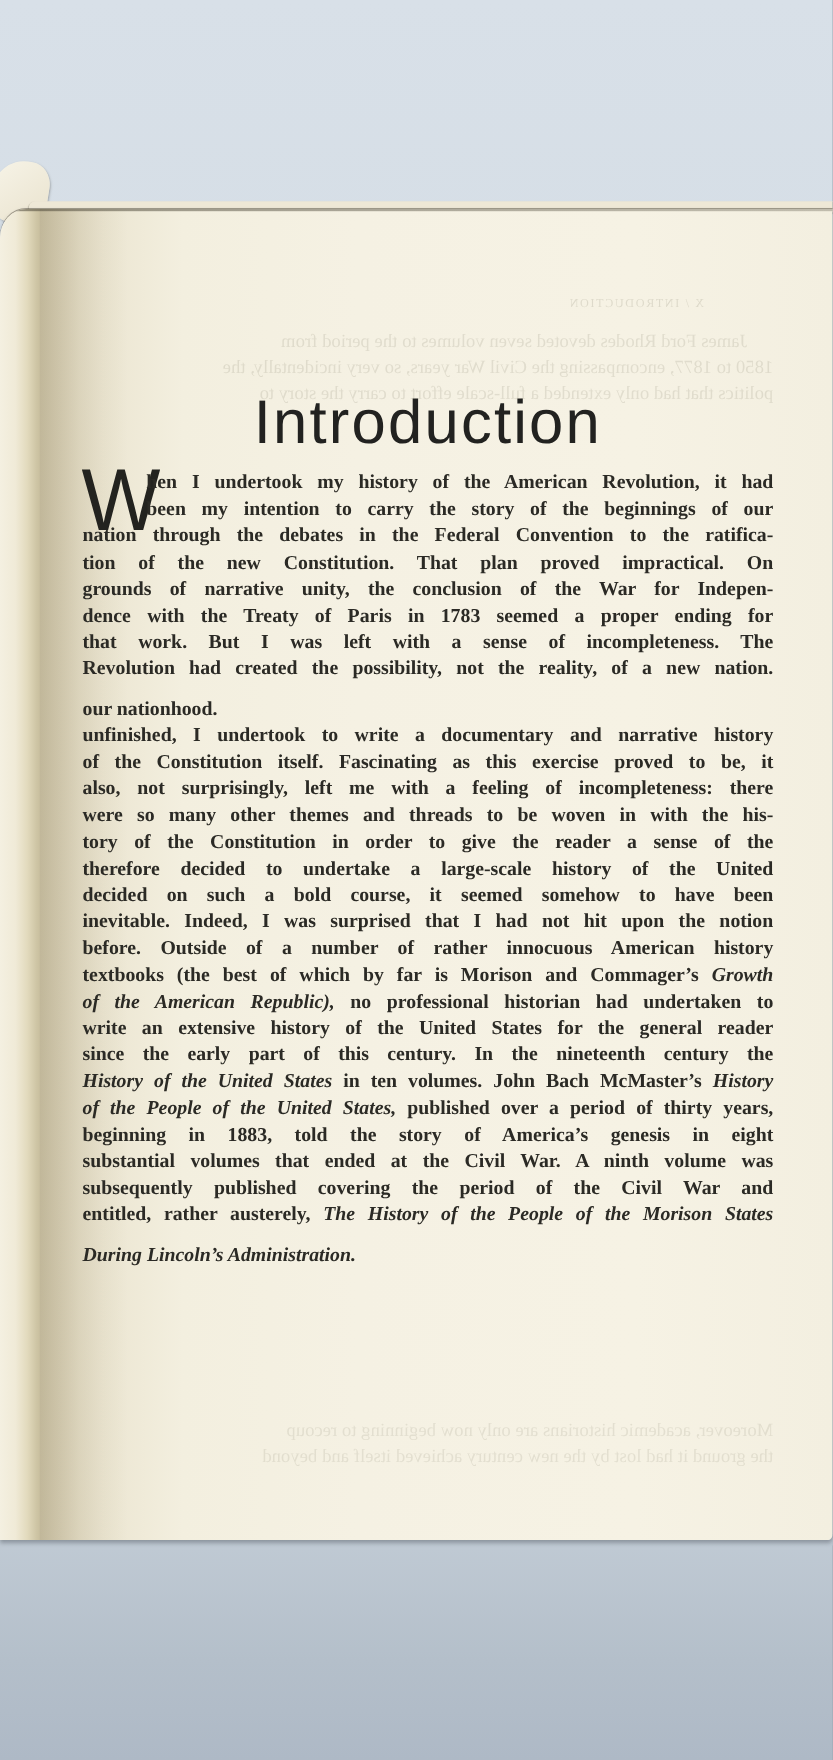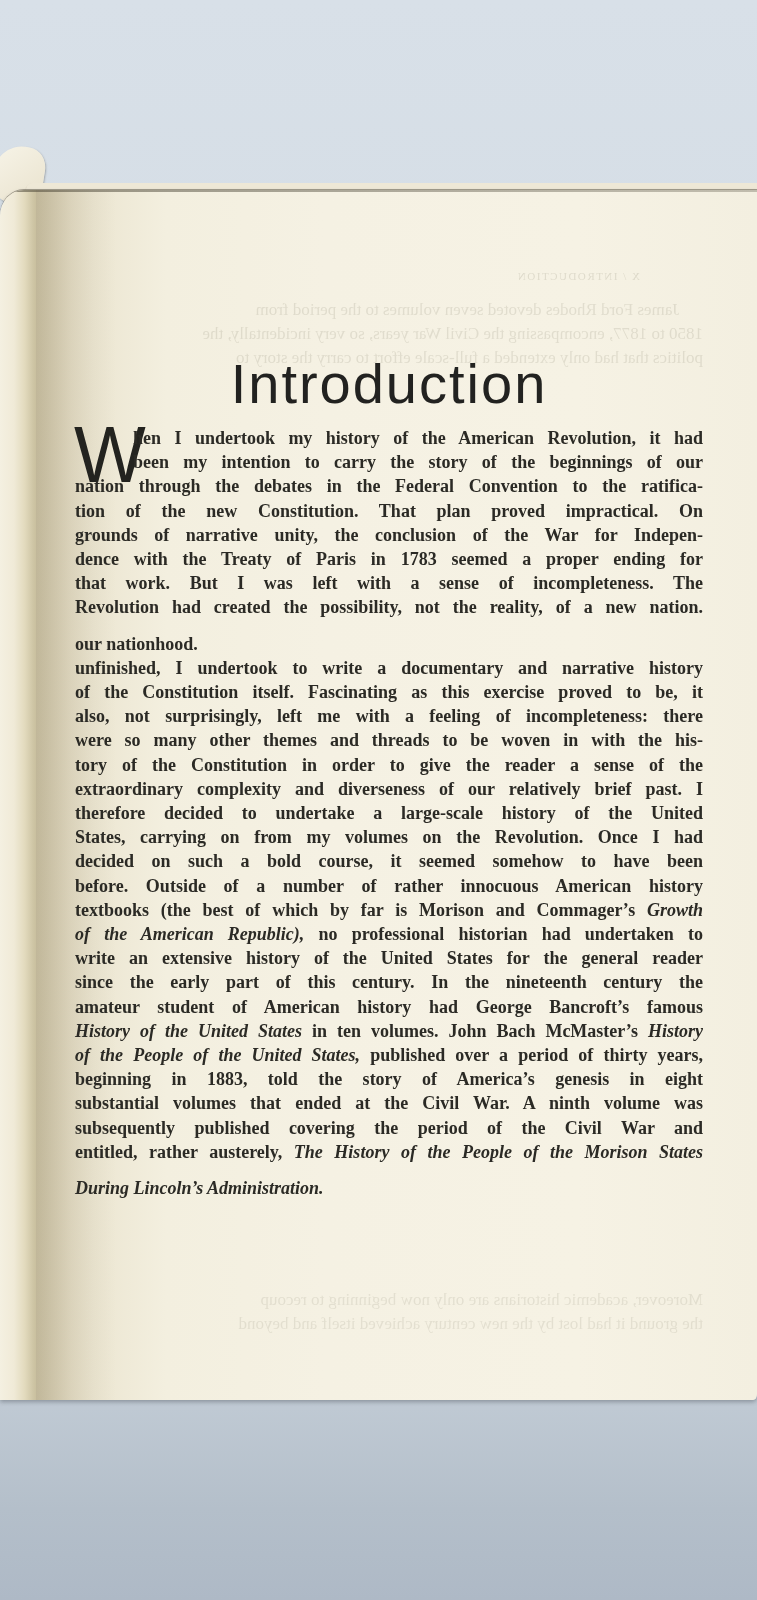--- a/index.html
+++ b/index.html
@@ -119,30 +119,28 @@
         <div class="line"><span>grounds of narrative unity, the conclusion of the War for Indepen-</span></div>
         <div class="line"><span>dence with the Treaty of Paris in 1783 seemed a proper ending for</span></div>
         <div class="line"><span>that work. But I was left with a sense of incompleteness. The</span></div>
         <div class="line"><span>Revolution had created the possibility, not the reality, of a new nation.</span></div>
         <div class="line last"><span>our nationhood.</span></div>
         <div class="line"><span>unfinished, I undertook to write a documentary and narrative history</span></div>
         <div class="line"><span>of the Constitution itself. Fascinating as this exercise proved to be, it</span></div>
         <div class="line"><span>also, not surprisingly, left me with a feeling of incompleteness: there</span></div>
         <div class="line"><span>were so many other themes and threads to be woven in with the his-</span></div>
         <div class="line"><span>tory of the Constitution in order to give the reader a sense of the</span></div>
-        <div class="line"><span>extraordinary complexity and diverseness of our relatively brief past. I</span></div>
         <div class="line"><span>therefore decided to undertake a large-scale history of the United</span></div>
-        <div class="line"><span>States, carrying on from my volumes on the Revolution. Once I had</span></div>
         <div class="line"><span>decided on such a bold course, it seemed somehow to have been</span></div>
+        <div class="line"><span>inevitable. Indeed, I was surprised that I had not hit upon the notion</span></div>
         <div class="line"><span>before. Outside of a number of rather innocuous American history</span></div>
         <div class="line"><span>textbooks (the best of which by far is Morison and Commager’s </span><span class="it">Growth</span></div>
         <div class="line"><span class="it">of the American Republic),</span><span> no professional historian had undertaken to</span></div>
         <div class="line"><span>write an extensive history of the United States for the general reader</span></div>
         <div class="line"><span>since the early part of this century. In the nineteenth century the</span></div>
-        <div class="line"><span>amateur student of American history had George Bancroft’s famous</span></div>
         <div class="line"><span class="it">History of the United States</span><span> in ten volumes. John Bach McMaster’s </span><span class="it">History</span></div>
         <div class="line"><span class="it">of the People of the United States,</span><span> published over a period of thirty years,</span></div>
         <div class="line"><span>beginning in 1883, told the story of America’s genesis in eight</span></div>
         <div class="line"><span>substantial volumes that ended at the Civil War. A ninth volume was</span></div>
         <div class="line"><span>subsequently published covering the period of the Civil War and</span></div>
         <div class="line"><span>entitled, rather austerely, </span><span class="it">The History of the People of the Morison States</span></div>
         <div class="line last"><span class="it">During Lincoln’s Administration.</span></div>
       </div>
 
     <div class="bt bt-bottom-lines">

